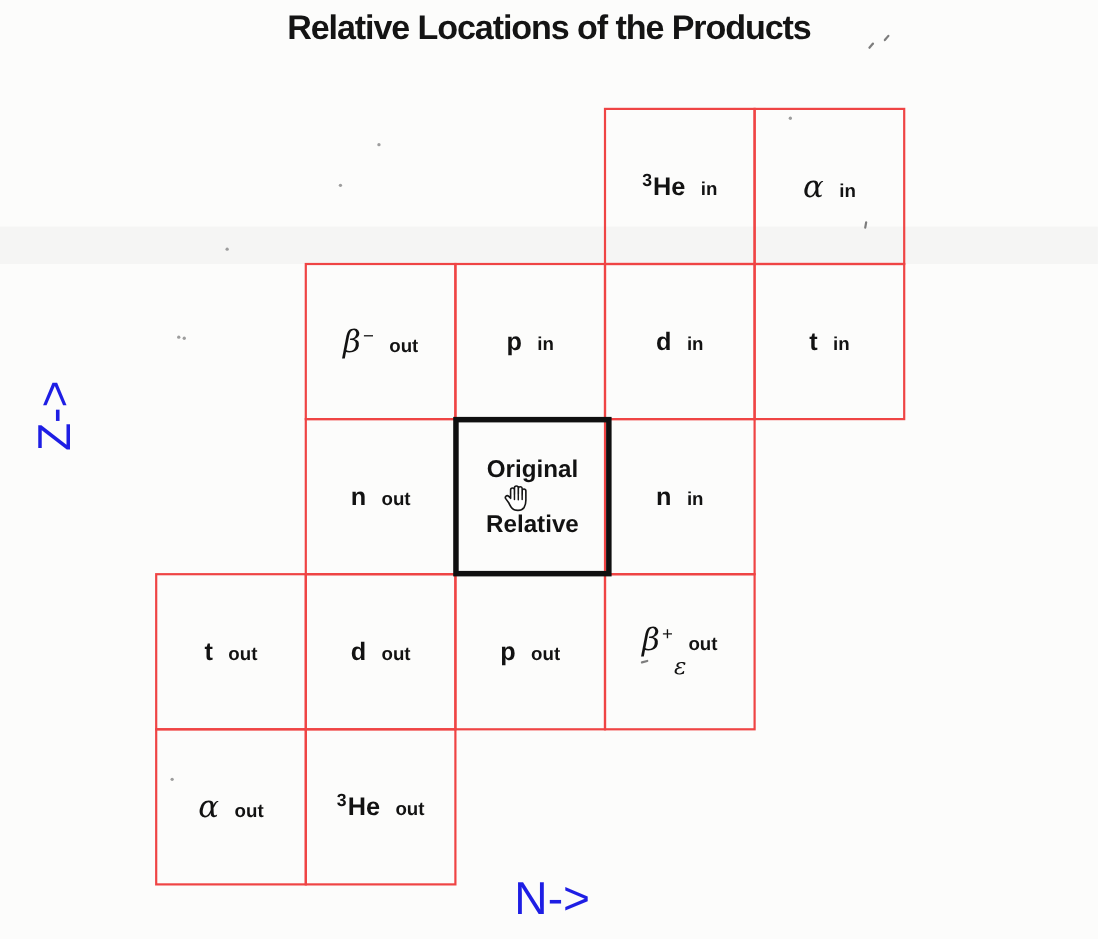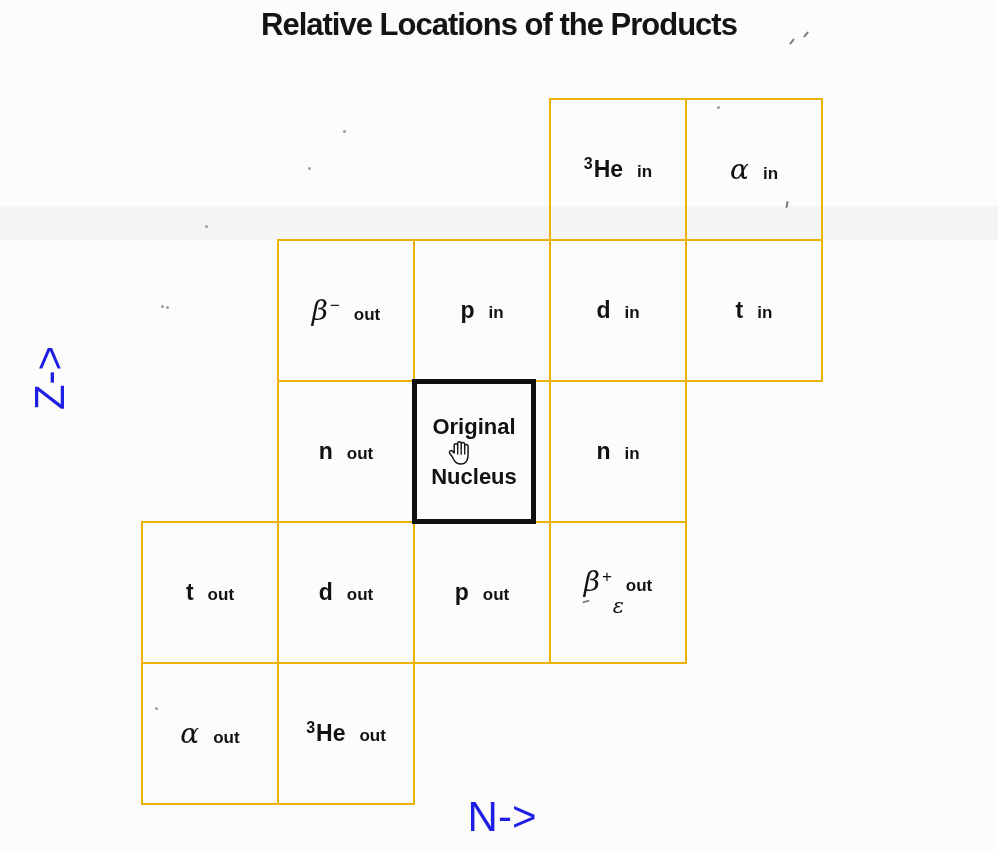--- a/index.html
+++ b/index.html
@@ -18,21 +18,21 @@
   }
   .title span{display:block;margin-left:36px;}
   .axis-label{
     position:absolute;color:#1e1ee4;font-size:42px;font-weight:400;
     letter-spacing:0px;white-space:nowrap;
   }
   .z-axis{left:-13px;top:357px;width:120px;height:42px;text-align:center;
     transform:rotate(-90deg);}
   .n-axis{left:452px;top:793px;width:100px;text-align:center;}
   .cell{
-    position:absolute;box-sizing:border-box;border:2px solid #eab308;
+    position:absolute;box-sizing:border-box;border:2px solid #ef4444;
     display:flex;align-items:center;justify-content:center;
   }
   .center-cell{border-width:5px;border-color:#101010;z-index:2;}
   .lab{display:flex;align-items:baseline;white-space:nowrap;}
   .lab.raised{transform:translateY(-11px);}
   .part{font-weight:700;font-size:23px;}
   .greek{font-family:"DejaVu Serif",serif;font-style:italic;font-weight:400;font-size:28px;}
   .word{font-weight:700;font-size:17px;margin-left:14px;}
   .sup{position:relative;display:inline-block;font-family:"Liberation Sans",sans-serif;font-style:normal;}
   .sup.pre{font-weight:700;font-size:16px;top:-8px;margin-right:1px;}
@@ -94,28 +94,28 @@
           <span class="part">t</span>
           <span class="word">in</span>
         </div>
       </div>
       <div class="cell" style="left: 277px; top: 380px; width: 138px; height: 143px;">
         <div class="lab">
           <span class="part">n</span>
           <span class="word">out</span>
         </div>
       </div>
-      <div class="cell center-cell" style="left: 412px; top: 379px; width: 124px; height: 145px;">
+      <div class="cell center-cell" style="left: 412px; top: 379px; width: 144px; height: 145px;">
         <div class="cc-inner">
           <div class="cc-line">Original</div>
           <svg width="30" height="31" viewBox="0 0 22 23" style="margin:-3px 0 -2px -24px;">
             <path d="M5.2 12.6 L5.2 7.0 A1.3 1.3 0 0 1 7.8 7.0 L7.8 10.0 L7.8 5.6 A1.3 1.3 0 0 1 10.4 5.6 L10.4 9.8 L10.4 6.1 A1.3 1.3 0 0 1 13.0 6.1 L13.0 10.3 L13.0 7.6 A1.25 1.25 0 0 1 15.5 7.6 L15.5 14.0 Q15.5 17.0 14.3 18.8 Q12.9 20.8 10.2 20.8 Q7.2 20.8 5.6 18.6 Q4.6 17.2 3.8 15.4 L2.0 13.0 Q1.2 11.9 2.1 11.1 Q3.0 10.4 4.0 11.3 Z" fill="#ffffff" stroke="#161616" stroke-width="1.1" stroke-linejoin="round"></path>
             <path d="M7.8 10.6 V13.4 M10.4 10.4 V13.6 M13.0 10.8 V13.4" stroke="#161616" stroke-width="1" fill="none" stroke-linecap="round"></path>
           </svg>
-          <div class="cc-line">Nucleus</div>
+          <div class="cc-line">Relative</div>
         </div>
       </div>
       <div class="cell" style="left: 549px; top: 380px; width: 138px; height: 143px;">
         <div class="lab">
           <span class="part">n</span>
           <span class="word">in</span>
         </div>
       </div>
       <div class="cell" style="left: 141px; top: 521px; width: 138px; height: 143px;">
         <div class="lab">

